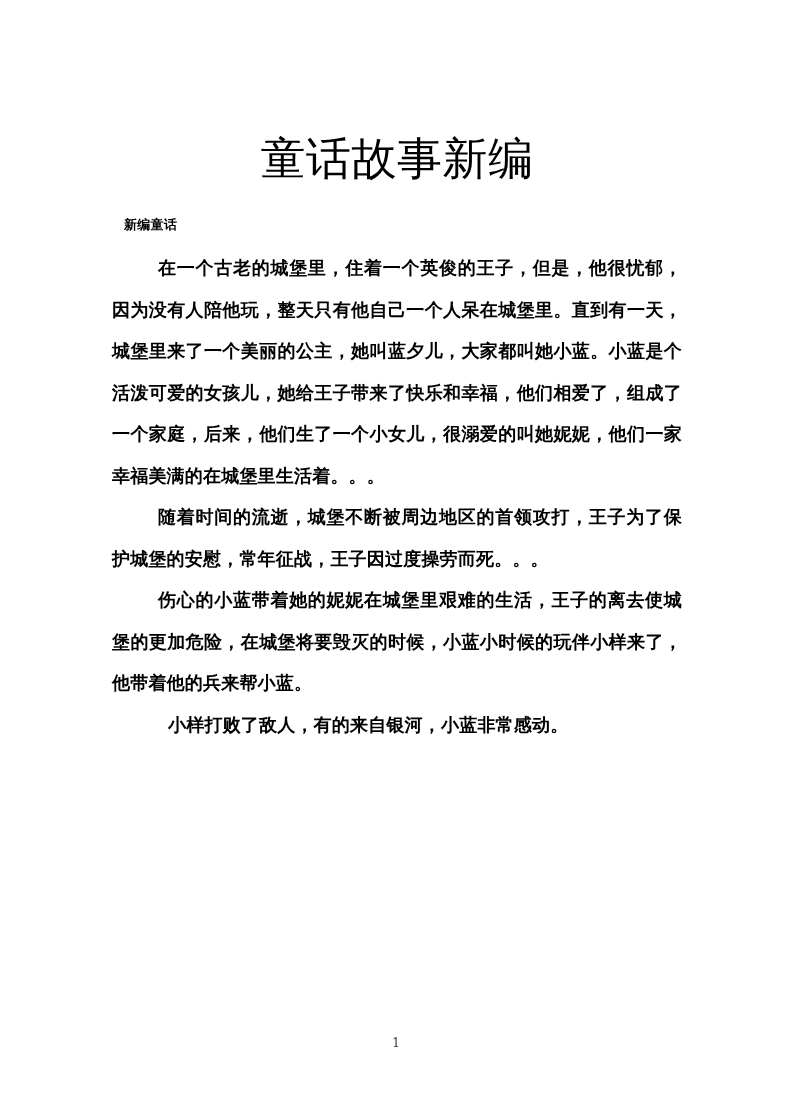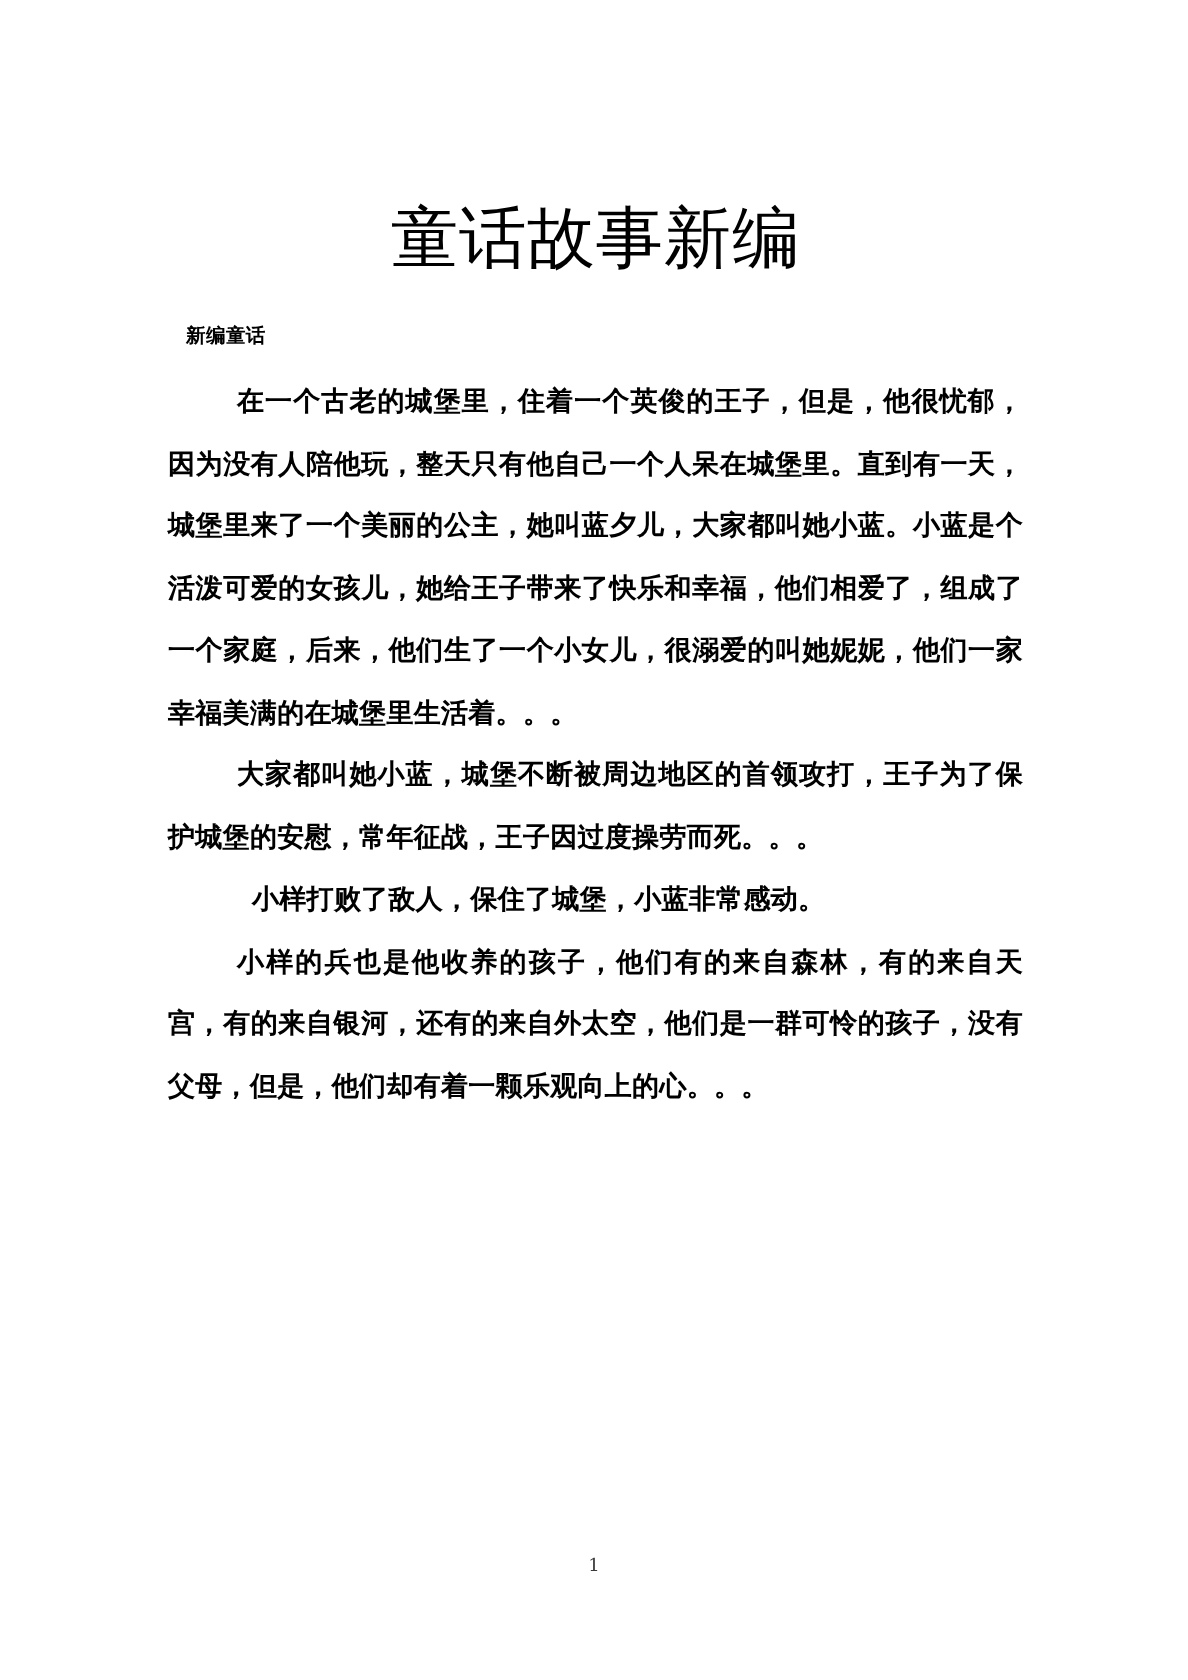--- a/index.html
+++ b/index.html
@@ -81,23 +81,23 @@
 
 <div class="page">
   <div class="content">
 
     <h1 class="doc-title">童话故事新编</h1>
 
     <p class="subtitle">新编童话</p>
 
     <p class="para para-first">在一个古老的城堡里，住着一个英俊的王子，但是，他很忧郁，因为没有人陪他玩，整天只有他自己一个人呆在城堡里。直到有一天，城堡里来了一个美丽的公主，她叫蓝夕儿，大家都叫她小蓝。小蓝是个活泼可爱的女孩儿，她给王子带来了快乐和幸福，他们相爱了，组成了一个家庭，后来，他们生了一个小女儿，很溺爱的叫她妮妮，他们一家幸福美满的在城堡里生活着。。。</p>
 
-    <p class="para">大家都叫她小蓝，城堡不断被周边地区的首领攻打，王子为了保护城堡的安慰，常年征战，王子因过度操劳而死。。。</p>
+    <p class="para">随着时间的流逝，城堡不断被周边地区的首领攻打，王子为了保护城堡的安慰，常年征战，王子因过度操劳而死。。。</p>
 
+    <p class="para">伤心的小蓝带着她的妮妮在城堡里艰难的生活，王子的离去使城堡的更加危险，在城堡将要毁灭的时候，小蓝小时候的玩伴小样来了，他带着他的兵来帮小蓝。</p>
 
-    <p class="para indent-wide">小样打败了敌人，保住了城堡，小蓝非常感动。</p>
+    <p class="para indent-wide">小样打败了敌人，有的来自银河，小蓝非常感动。</p>
 
-    <p class="para">小样的兵也是他收养的孩子，他们有的来自森林，有的来自天宫，有的来自银河，还有的来自外太空，他们是一群可怜的孩子，没有父母，但是，他们却有着一颗乐观向上的心。。。</p>
 
   </div>
 
   <div class="page-number">1</div>
 </div>
 
 </body></html>

